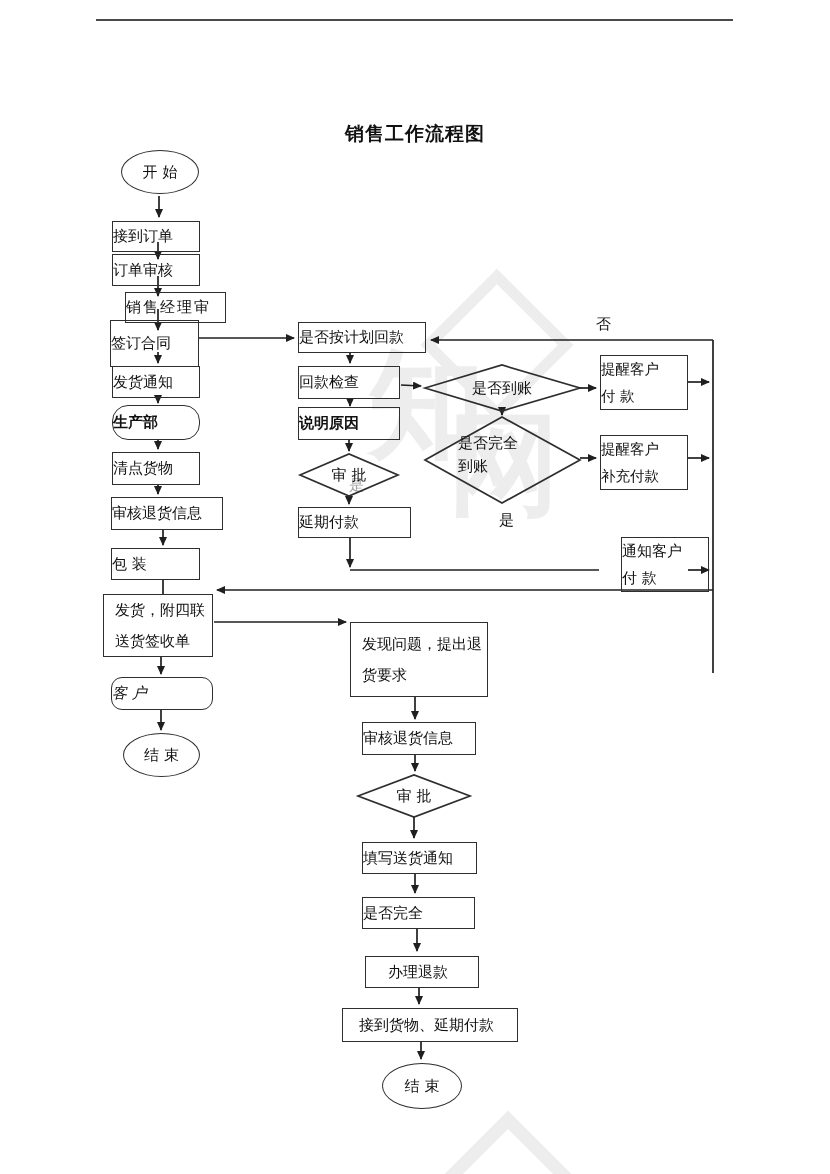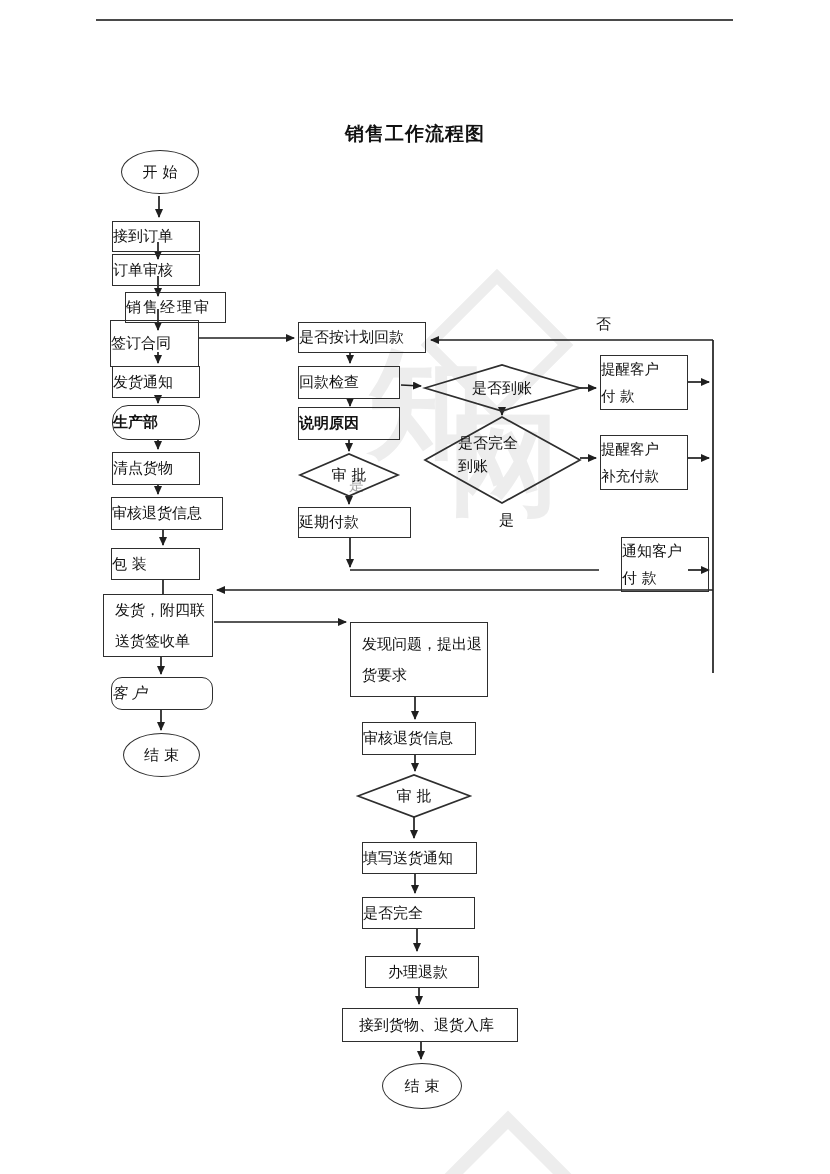--- a/index.html
+++ b/index.html
@@ -165,16 +165,16 @@
 
   <div class="nd rect two big-two" style="left:350px;top:622px;width:138px;height:75px;">
     <span>发现问题，提出退</span>
     <span>货要求</span>
   </div>
   <div class="nd rect" style="left:362px;top:722px;width:114px;height:33px;">审核退货信息</div>
   <div class="dtext" style="left:358px;top:782px;width:112px;height:28px;">审  批</div>
   <div class="nd rect" style="left:362px;top:842px;width:115px;height:32px;">填写送货通知</div>
   <div class="nd rect" style="left:362px;top:897px;width:113px;height:32px;">是否完全</div>
   <div class="nd rect" style="left:365px;top:956px;width:114px;height:32px;padding-left:22px;">办理退款</div>
-  <div class="nd rect" style="left:342px;top:1008px;width:176px;height:34px;padding-left:16px;">接到货物、退货入库</div>
+  <div class="nd rect" style="left:342px;top:1008px;width:176px;height:34px;padding-left:16px;">接到货物、延期付款</div>
   <div class="nd ellipse" style="left:382px;top:1063px;width:80px;height:46px;">结  束</div>
 
 </div>
 
 </body></html>

